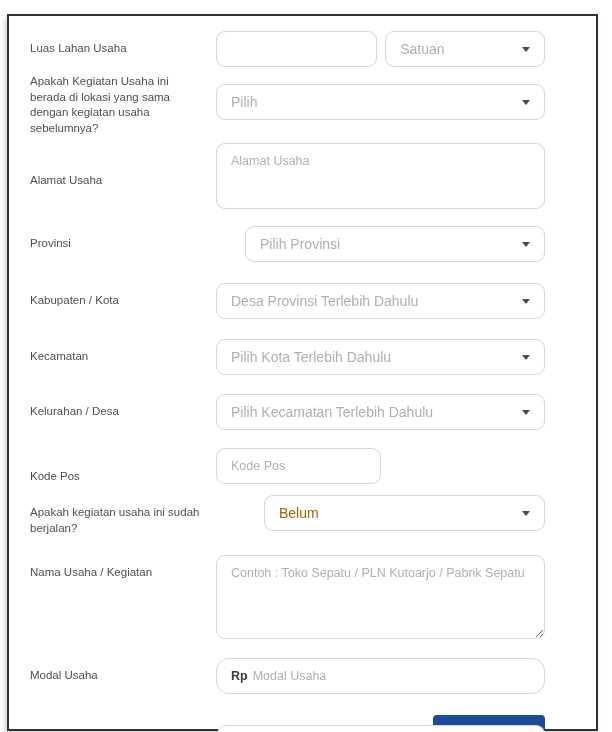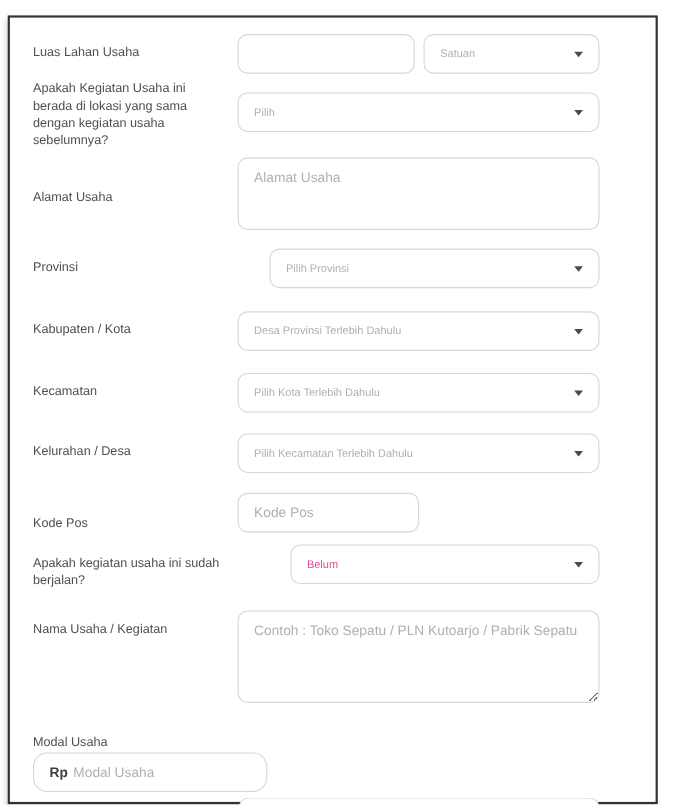--- a/index.html
+++ b/index.html
@@ -35,26 +35,26 @@
 
   .control {
     width: 100%;
     height: 36px;
     border: 1px solid #d6d6d6;
     border-radius: 9px;
     background: #ffffff;
     display: flex;
     align-items: center;
     padding: 0 14px;
-    font-size: 10px;
+    font-size: 14px;
     color: #3d3d3d;
   }
   .select { cursor: pointer; }
   .placeholder { color: #b0b0b0; }
-  .value { color: #ec4899; }
+  .value { color: #a16207; }
   .caret {
     margin-left: auto;
     width: 0; height: 0;
     border-left: 4px solid transparent;
     border-right: 4px solid transparent;
     border-top: 5px solid #4a4a4a;
     flex-shrink: 0;
   }
   input.text-input {
     font-family: "Liberation Sans", sans-serif;
@@ -150,21 +150,21 @@
   .mt-r1 { margin-top: 6px; }
   .mt-r2 { margin-top: 7px; }
   .mt-r3 { margin-top: 7px; align-items: center; }
   .mt-r4 { margin-top: 17px; gap: 29px; }
   .mt-r5 { margin-top: 21px; }
   .mt-r6 { margin-top: 20px; }
   .mt-r7 { margin-top: 19px; }
   .mt-r8 { margin-top: 18px; align-items: flex-end; }
   .mt-r9 { margin-top: 11px; gap: 48px; }
   .mt-r10 { margin-top: 19px; }
-  .mt-r11 { margin-top: 19px; flex-direction: column; }
+  .mt-r11 { margin-top: 19px; }
 </style>
 </head>
 <body>
 
 <div class="frame">
 
   <div class="row mt-r1">
     <div class="row-label">Luas Lahan Usaha</div>
     <div class="field split">
       <div class="left">

